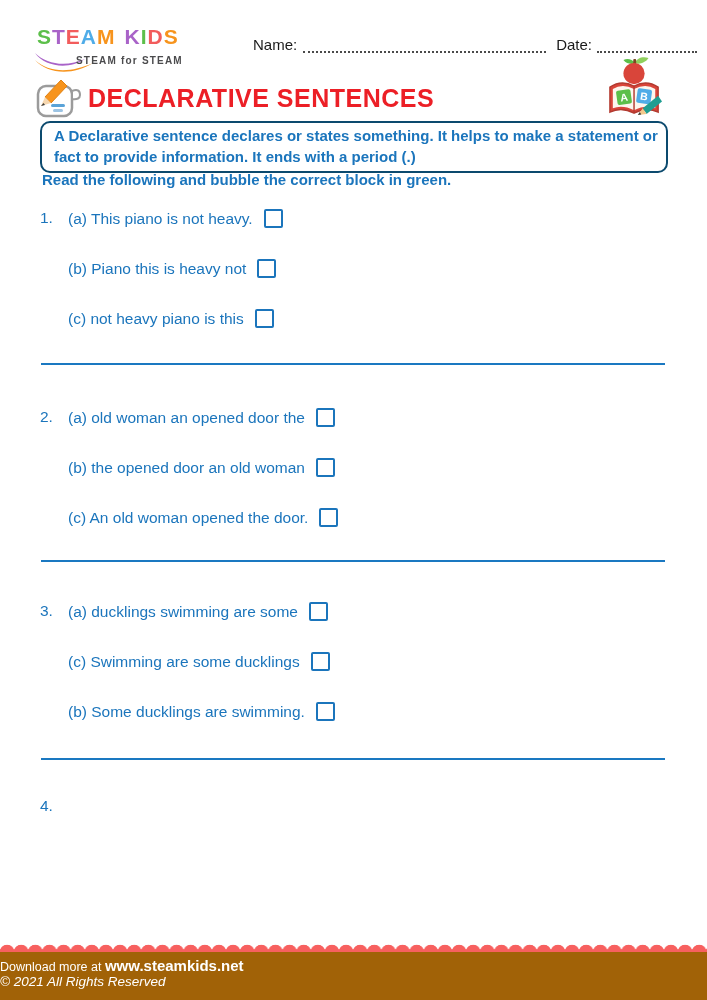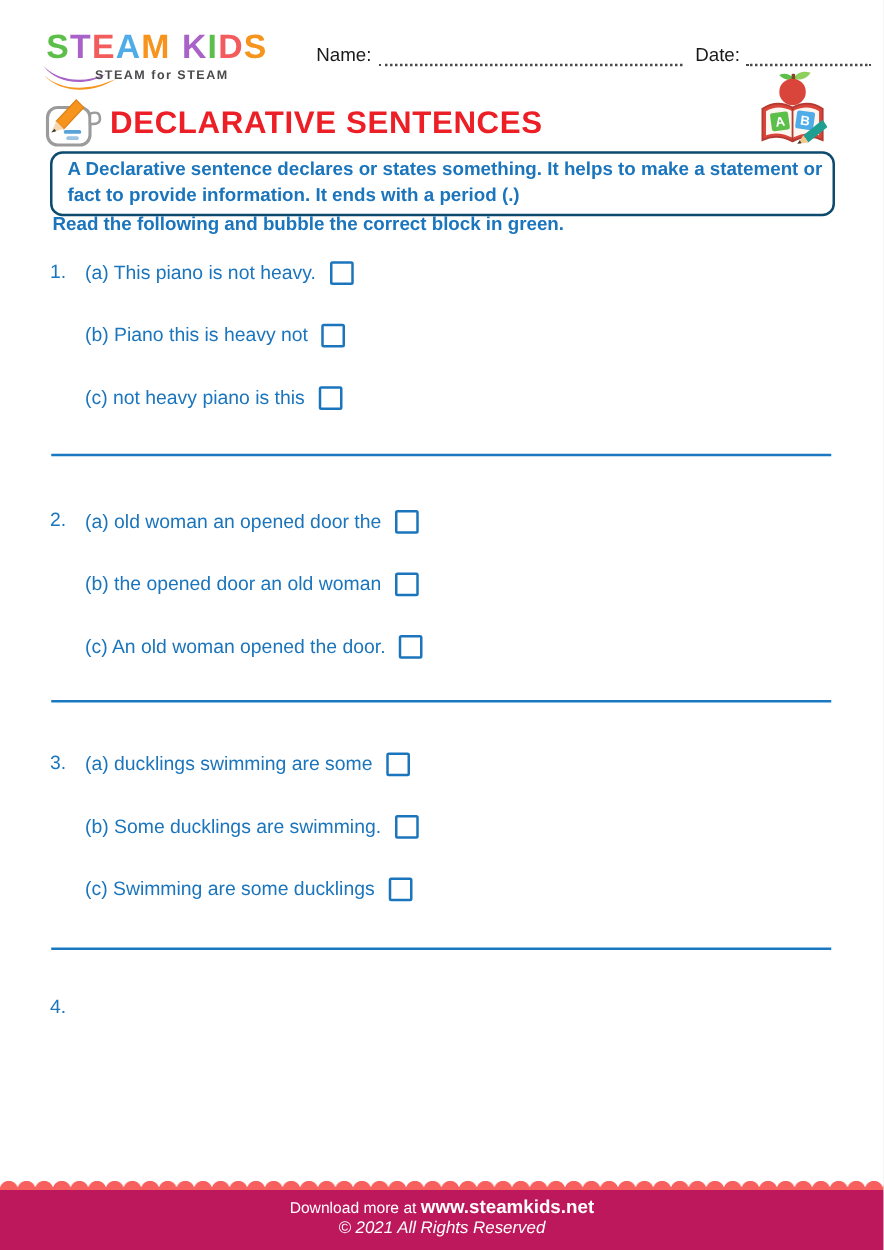--- a/index.html
+++ b/index.html
@@ -2,21 +2,21 @@
 <html><head>
 <meta charset="utf-8">
 <style>
   html,body{margin:0;padding:0;background:#e8e8e8;}
   .page{
     position:relative;width:707px;height:1000px;margin:0 auto;
     background:#ffffff;overflow:hidden;
     font-family:"Liberation Sans","DejaVu Sans",sans-serif;
   }
   
-  .logo-word{position:absolute;left:37px;top:22px;font-size:27px;font-weight:bold;letter-spacing:1px;line-height:30px;}
+  .logo-word{position:absolute;left:37px;top:22px;font-size:21px;font-weight:bold;letter-spacing:1px;line-height:30px;}
   .logo-letter{display:inline-block;}
   .logo-letter.word-gap{margin-left:9px;}
   .logo-swoosh{position:absolute;left:33px;top:51px;}
   .logo-tagline{position:absolute;left:76px;top:55px;font-size:10px;font-weight:bold;color:#4b4b4d;letter-spacing:1.2px;}
   .name-date-row{position:absolute;left:253px;top:36px;width:444px;display:flex;align-items:flex-end;font-size:15px;color:#1a1a1a;justify-content:flex-end;}
   .fill-line{border-bottom:2px dotted #4a4a4a;height:15px;}
   .name-line{flex:1;margin-left:6px;}
   .date-label{margin-left:10px;}
   .date-line{width:100px;margin-left:5px;}
   
@@ -33,21 +33,21 @@
   
   .question{position:absolute;left:40px;display:flex;color:#1b75bc;font-size:15.5px;}
   .qnum{width:28px;line-height:20px;}
   .opts{display:flex;flex-direction:column;gap:30px;}
   .option-row{display:flex;align-items:flex-end;height:20px;}
   .checkbox{width:15px;height:15px;border:2px solid #1b75bc;border-radius:2px;margin-left:11px;background:#fff;flex:0 0 auto;}
   .sep{position:absolute;left:41px;width:624px;height:0;border-top:2px solid #1a78c1;}
   .q1{top:208px;} .q2{top:407px;} .q3{top:601px;} .q4{top:796px;}
   .sep1{top:363px;} .sep2{top:560px;} .sep3{top:758px;}
   
-  .footer{position:absolute;left:0;bottom:0;width:707px;height:48px;background:#be185d;color:#ffffff;text-align:center;}
+  .footer{position:absolute;left:0;bottom:0;width:707px;height:48px;background:#a16207;color:#ffffff;text-align:left;}
   .scallop-edge{
     position:absolute;left:0;top:-8px;width:707px;height:8px;
     background-image:radial-gradient(circle at 50% 8px,#f7605f 7px,rgba(0,0,0,0) 7.6px);
     background-size:14.14px 14px;background-repeat:repeat-x;
   }
   .footer-line1{padding-top:5px;font-size:12.5px;}
   .footer-site{font-size:15px;font-weight:bold;}
   .footer-line2{margin-top:0;font-size:13.5px;font-style:italic;}
 </style>
 </head>
@@ -152,25 +152,25 @@
   <div class="sep sep2"></div>
 
   <div class="question q3">
     <span class="qnum">3.</span>
     <div class="opts">
       <div class="option-row">
           <span>(a) ducklings swimming are some</span>
           <span class="checkbox"></span>
         </div>
       <div class="option-row">
-          <span>(b) Some ducklings are swimming.</span>
+          <span>(c) Swimming are some ducklings</span>
           <span class="checkbox"></span>
         </div>
       <div class="option-row">
-          <span>(c) Swimming are some ducklings</span>
+          <span>(b) Some ducklings are swimming.</span>
           <span class="checkbox"></span>
         </div>
     </div>
   </div>
   <div class="sep sep3"></div>
 
   <div class="question q4">
     <span class="qnum">4.</span>
   </div>
 

